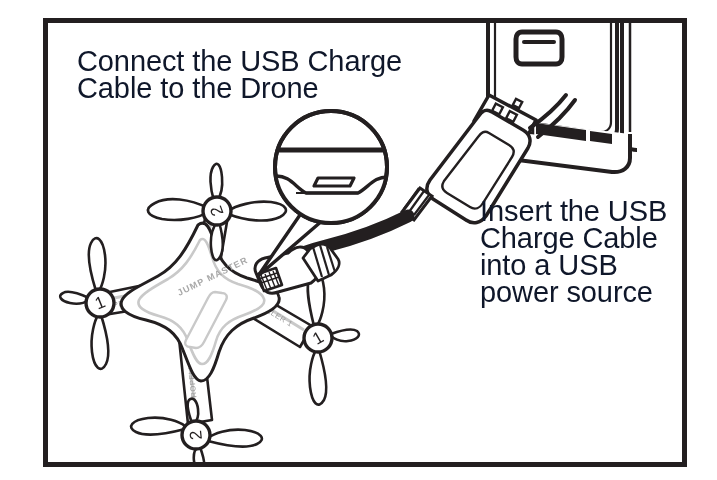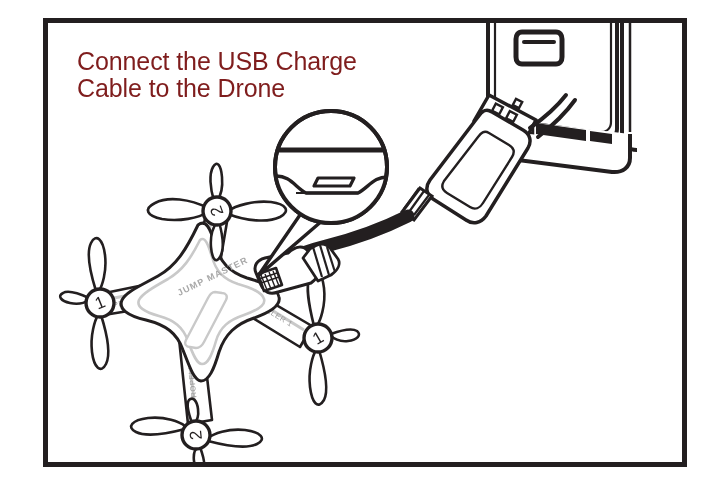--- a/index.html
+++ b/index.html
@@ -22,23 +22,23 @@
   }
   #illustration {
     position: absolute;
     left: 0;
     top: 0;
     width: 717px;
     height: 480px;
   }
   .instr-text {
     position: absolute;
-    color: #7f1d1d;
+    color: #0f172a;
     font-family: "Liberation Sans", sans-serif;
-    font-size: 25px;
+    font-size: 29px;
     line-height: 27px;
     letter-spacing: -0.1px;
     white-space: pre-line;
     user-select: none;
   }
   #instruction-connect {
     left: 77px;
     top: 48px;
   }
   #instruction-insert {
@@ -245,14 +245,18 @@
       </g>
 
     </g>
 
     <rect x="45.5" y="20.5" width="639" height="444" fill="none" stroke="#231f20" stroke-width="5"></rect>
   </svg>
 
   <div class="instr-text" id="instruction-connect">Connect the USB Charge
 Cable to the Drone</div>
 
+  <div class="instr-text" id="instruction-insert">Insert the USB
+Charge Cable
+into a USB
+power source</div>
 
 </div>
 
 </body></html>

